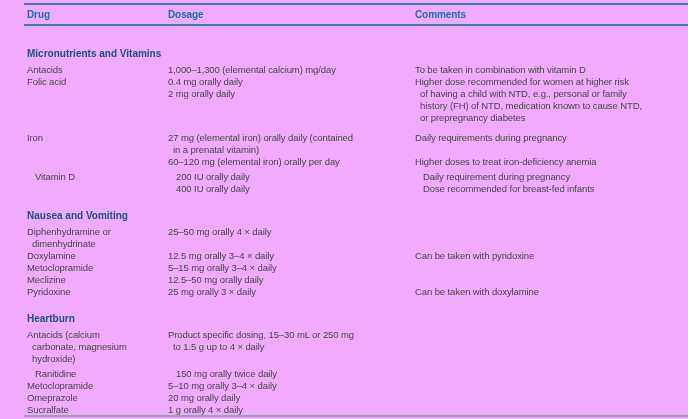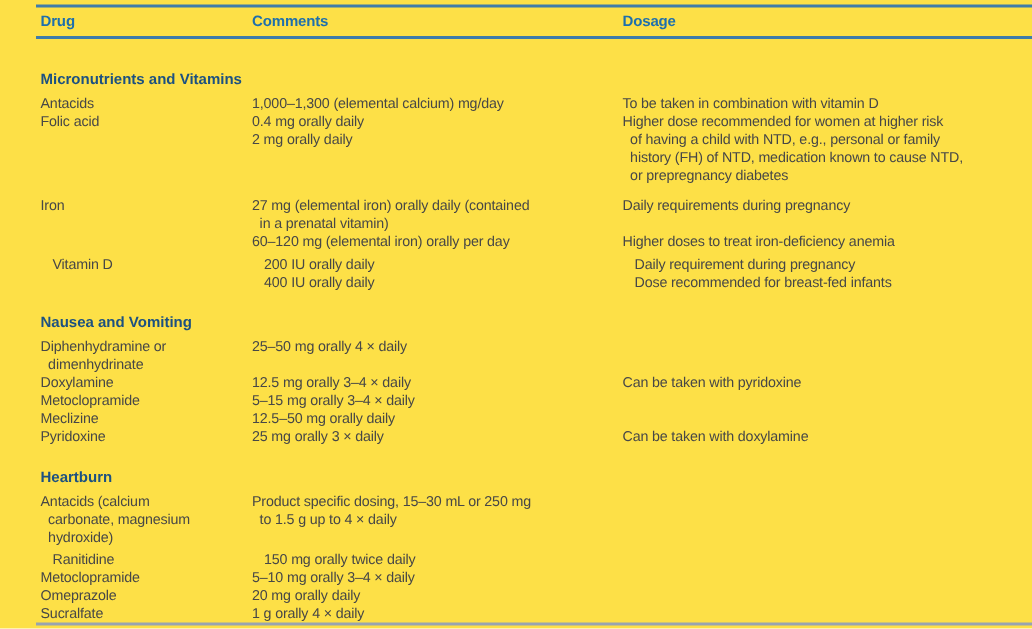--- a/index.html
+++ b/index.html
@@ -1,19 +1,19 @@
 <!DOCTYPE html>
 <html style="--column-header: #1e6fad; --section-header: #1c5181; --body-text: #474747; --rule-blue: #3f7ca9; --rule-gray: #97a4b0;"><head>
 <meta charset="utf-8">
 <style>
   html,body{margin:0;padding:0;background:#ffffff;}
   .page{
     position:relative;
     width:688px;height:419px;
-    background:#fde047;
+    background:#f0abfc;
     overflow:hidden;
     font-family:"Liberation Sans", sans-serif;
     color:var(--body-text,#474747);
     font-size:9.5px;
     letter-spacing:-0.1px;
   }
   .rule{margin-left:24px;height:2px;background:var(--rule-blue,#3f7ca9);}
   .top-rule{margin-top:3px;}
   .header-row{
     display:grid;
@@ -53,22 +53,22 @@
   }
 </style>
 </head>
 <body>
 
 <div class="page">
   <div class="rule top-rule"></div>
 
   <div class="header-row">
     <div class="col-header">Drug</div>
+    <div class="col-header">Dosage</div>
     <div class="col-header">Comments</div>
-    <div class="col-header">Dosage</div>
   </div>
 
   <div class="rule header-rule"></div>
 
   <div>
       <div class="section">
         <div class="section-title">Micronutrients and Vitamins</div>
         <div class="row">
           <div class="cell cell-drug">
             <div class="line">Antacids</div>

